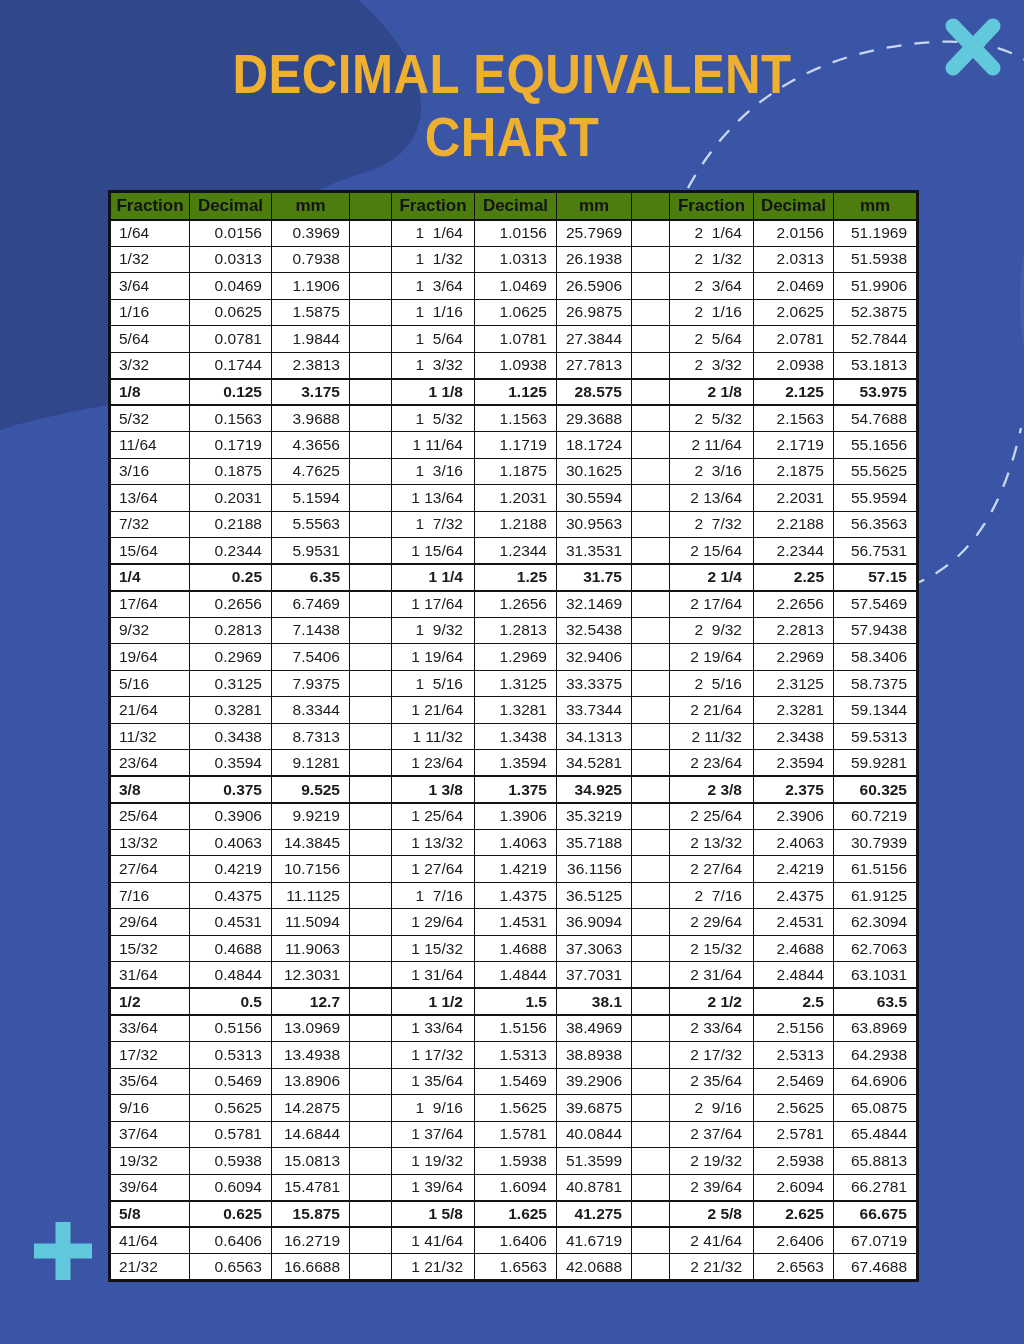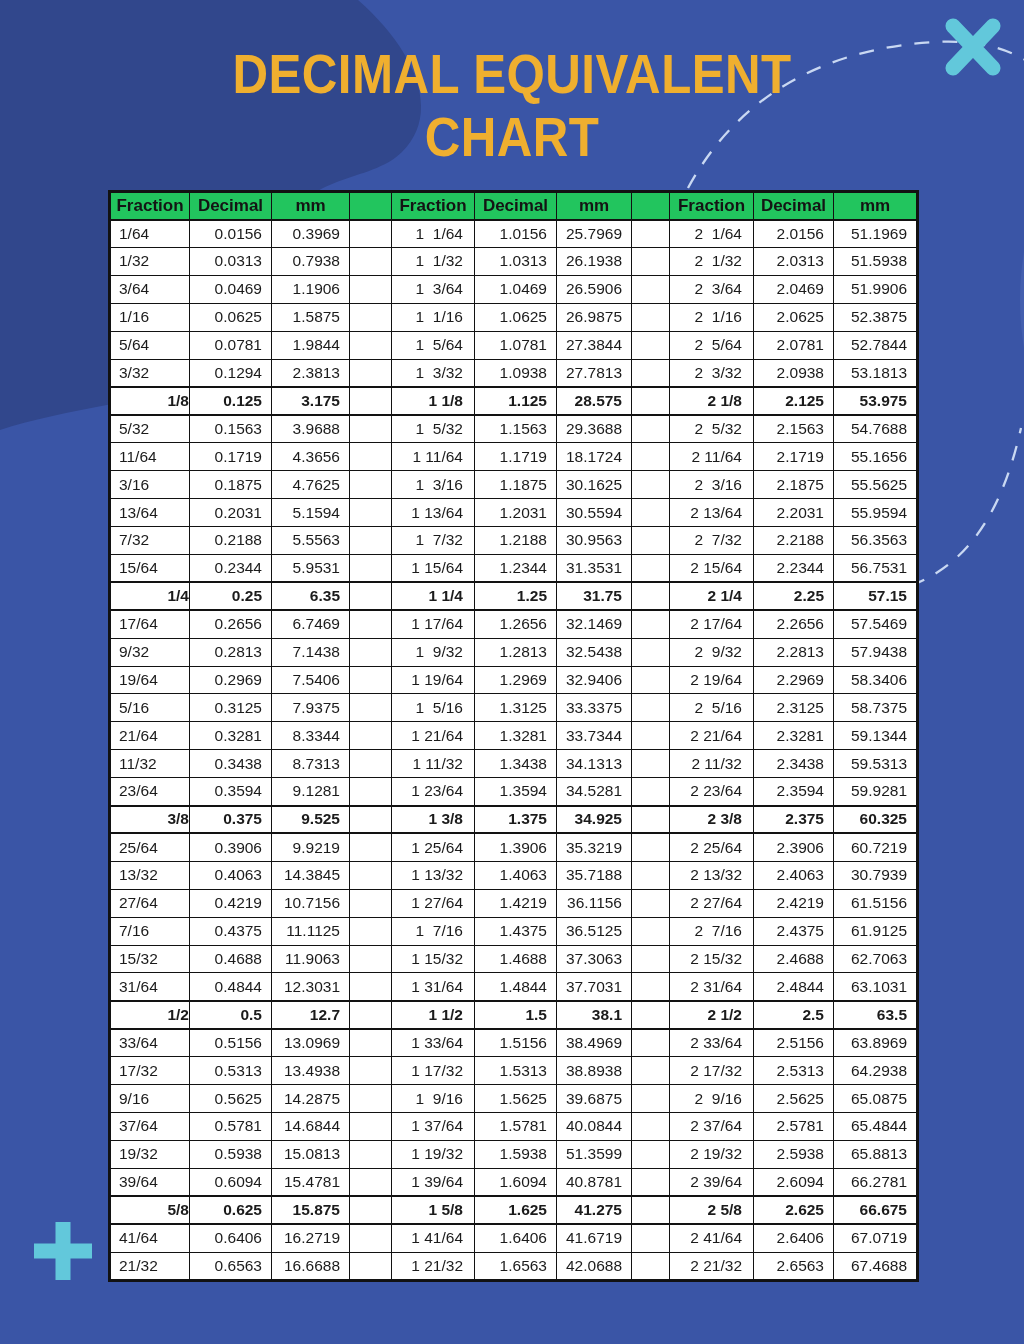--- a/index.html
+++ b/index.html
@@ -42,34 +42,34 @@
   th,td{
     border:1.7px solid #121212;
     padding:0;
     white-space:pre;
     overflow:hidden;
     color:#1B1B1B;
   }
   thead tr{height:28px;}
   tbody tr{height:23px;}
   th{
-    background:#22c55e;
+    background:#4d7c0f;
     font-size:17px;
     font-weight:bold;
     text-align:center;
     color:#141414;
     border-width:2.4px 1.7px 2.6px 1.7px;
   }
   td{background:#ffffff;font-size:15.5px;}
   td.cf1{text-align:left;padding-left:8px;}
   td.cf {text-align:right;padding-right:11px;}
   td.cd {text-align:right;padding-right:9px;}
   td.cm {text-align:right;padding-right:9px;}
   td.cgap{background:#ffffff;}
-  tr.bold td{font-weight:bold;border-top-width:2.5px;border-bottom-width:2.5px;text-align:right;}
+  tr.bold td{font-weight:bold;border-top-width:2.5px;border-bottom-width:2.5px;}
 </style>
 </head>
 <body>
 
 <svg class="decor" width="1024" height="1344" viewBox="0 0 1024 1344">
   <path d="M0 0 L358 0 C415 50 442 112 402 152 C370 184 302 172 288 232 C268 332 202 390 112 404 C70 412 30 420 0 430 Z" fill="#31478C"></path>
   <circle cx="1312" cy="300" r="292" fill="#445FAE"></circle>
   <path d="M688 188 C740 92 830 48 935 42 C992 39 1032 54 1070 98" fill="none" stroke="#C9D8F2" stroke-width="2.3" stroke-dasharray="15 13"></path>
   <path d="M856 598 C930 590 992 558 1021 428" fill="none" stroke="#C9D8F2" stroke-width="2.3" stroke-dasharray="15 13"></path>
 </svg>
@@ -180,21 +180,21 @@
           <td class="cf">1  5/64</td>
           <td class="cd">1.0781</td>
           <td class="cm">27.3844</td>
           <td class="cgap"></td>
           <td class="cf">2  5/64</td>
           <td class="cd">2.0781</td>
           <td class="cm">52.7844</td>
         </tr>
         <tr>
           <td class="cf1">3/32</td>
-          <td class="cd">0.1294</td>
+          <td class="cd">0.1744</td>
           <td class="cm">2.3813</td>
           <td class="cgap"></td>
           <td class="cf">1  3/32</td>
           <td class="cd">1.0938</td>
           <td class="cm">27.7813</td>
           <td class="cgap"></td>
           <td class="cf">2  3/32</td>
           <td class="cd">2.0938</td>
           <td class="cm">53.1813</td>
         </tr>
@@ -452,20 +452,33 @@
           <td class="cgap"></td>
           <td class="cf">1  7/16</td>
           <td class="cd">1.4375</td>
           <td class="cm">36.5125</td>
           <td class="cgap"></td>
           <td class="cf">2  7/16</td>
           <td class="cd">2.4375</td>
           <td class="cm">61.9125</td>
         </tr>
         <tr>
+          <td class="cf1">29/64</td>
+          <td class="cd">0.4531</td>
+          <td class="cm">11.5094</td>
+          <td class="cgap"></td>
+          <td class="cf">1 29/64</td>
+          <td class="cd">1.4531</td>
+          <td class="cm">36.9094</td>
+          <td class="cgap"></td>
+          <td class="cf">2 29/64</td>
+          <td class="cd">2.4531</td>
+          <td class="cm">62.3094</td>
+        </tr>
+        <tr>
           <td class="cf1">15/32</td>
           <td class="cd">0.4688</td>
           <td class="cm">11.9063</td>
           <td class="cgap"></td>
           <td class="cf">1 15/32</td>
           <td class="cd">1.4688</td>
           <td class="cm">37.3063</td>
           <td class="cgap"></td>
           <td class="cf">2 15/32</td>
           <td class="cd">2.4688</td>
@@ -517,20 +530,33 @@
           <td class="cgap"></td>
           <td class="cf">1 17/32</td>
           <td class="cd">1.5313</td>
           <td class="cm">38.8938</td>
           <td class="cgap"></td>
           <td class="cf">2 17/32</td>
           <td class="cd">2.5313</td>
           <td class="cm">64.2938</td>
         </tr>
         <tr>
+          <td class="cf1">35/64</td>
+          <td class="cd">0.5469</td>
+          <td class="cm">13.8906</td>
+          <td class="cgap"></td>
+          <td class="cf">1 35/64</td>
+          <td class="cd">1.5469</td>
+          <td class="cm">39.2906</td>
+          <td class="cgap"></td>
+          <td class="cf">2 35/64</td>
+          <td class="cd">2.5469</td>
+          <td class="cm">64.6906</td>
+        </tr>
+        <tr>
           <td class="cf1">9/16</td>
           <td class="cd">0.5625</td>
           <td class="cm">14.2875</td>
           <td class="cgap"></td>
           <td class="cf">1  9/16</td>
           <td class="cd">1.5625</td>
           <td class="cm">39.6875</td>
           <td class="cgap"></td>
           <td class="cf">2  9/16</td>
           <td class="cd">2.5625</td>

